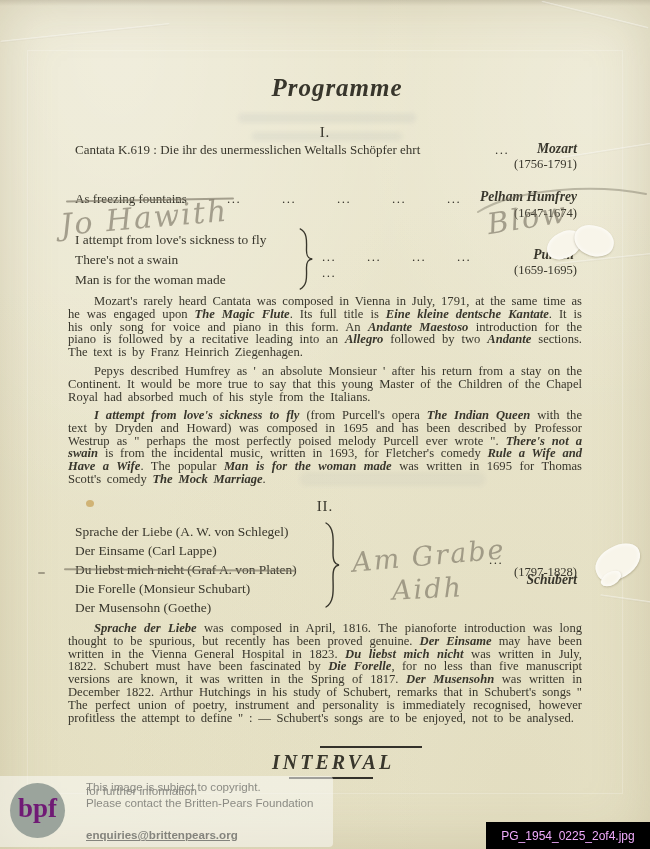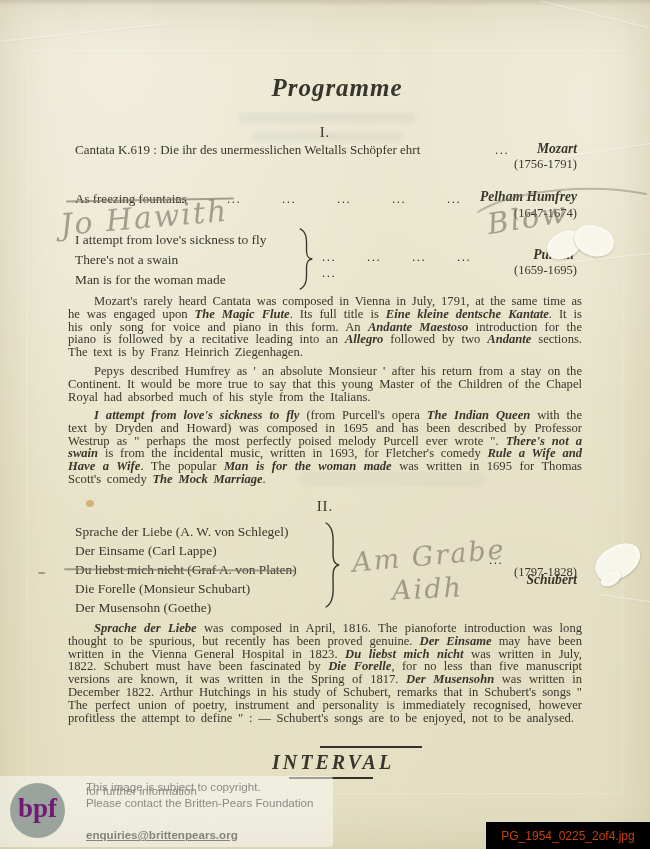--- a/index.html
+++ b/index.html
@@ -37,21 +37,21 @@
   .interval{font-size:20px;font-style:italic;letter-spacing:3px;text-align:center;font-weight:600;}
   .rule{background:#33312a;height:1.6px;}
   .patch{background:#f8f5ea;box-shadow:0 1px 2px rgba(110,100,70,0.35), inset 0 0 5px #fff;}
   .overlay{left:0;top:776px;width:333px;height:71px;background:rgba(250,250,246,0.55);border-radius:0 4px 4px 0;}
   .logo{left:10px;top:783px;width:55px;height:55px;border-radius:50%;background:#9ba49c;
         display:flex;align-items:center;justify-content:center;}
   .logo span{color:#701a75;font-family:"Liberation Serif",serif;font-weight:bold;font-size:27px;letter-spacing:0;line-height:1;margin-top:-4px;}
   .cpr{left:86px;width:250px;font-family:"Liberation Sans",sans-serif;font-size:11.6px;color:#8b8b84;}
   .cpr.email{font-weight:bold;text-decoration:underline;color:#84847d;}
   .filebar{left:486px;top:822px;width:164px;height:27px;background:#000;display:flex;align-items:center;justify-content:center;}
-  .filebar span{color:#c2410c;font-family:"Liberation Sans",sans-serif;font-size:12px;}
+  .filebar span{color:#f0abfc;font-family:"Liberation Sans",sans-serif;font-size:12px;}
   svg.brace{overflow:visible;}
 </style>
 </head>
 <body>
 
 <div class="page">
 
   <div class="abs topedge"></div>
   <div class="abs ghost-frame"></div>
   <div class="abs ghost-band" style="left:238px;top:113px;width:178px;height:10px;"></div>

